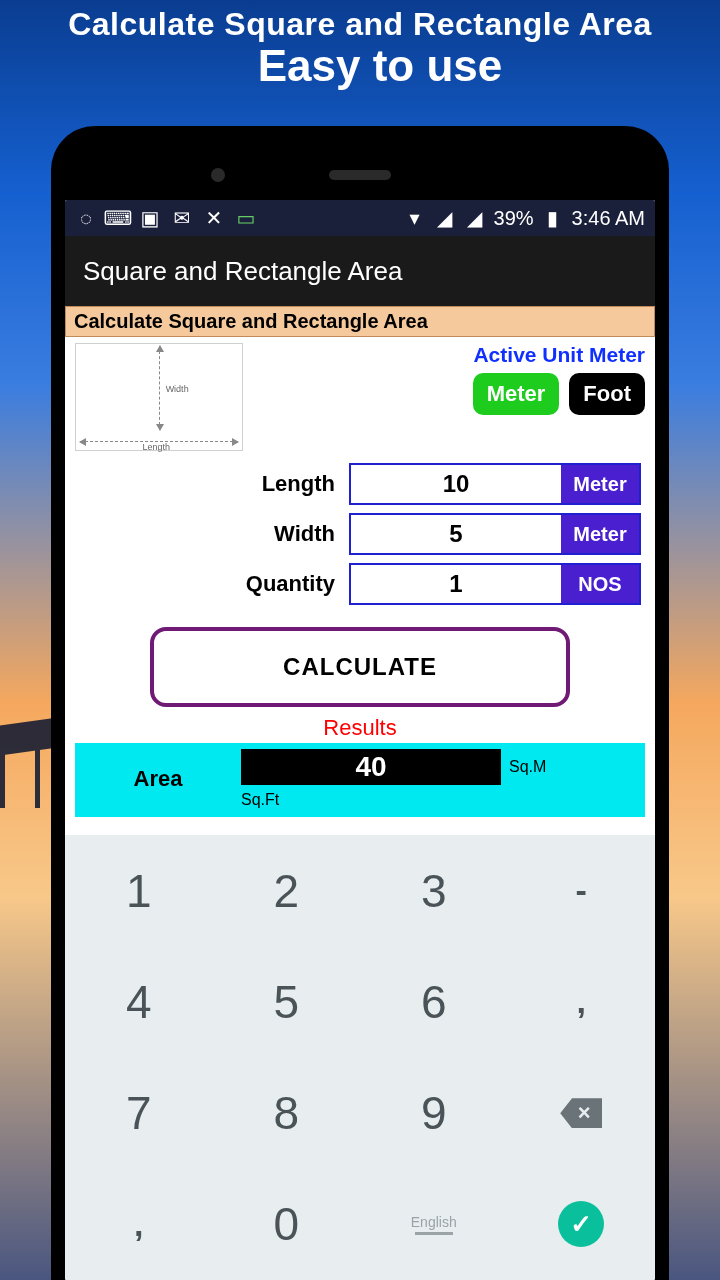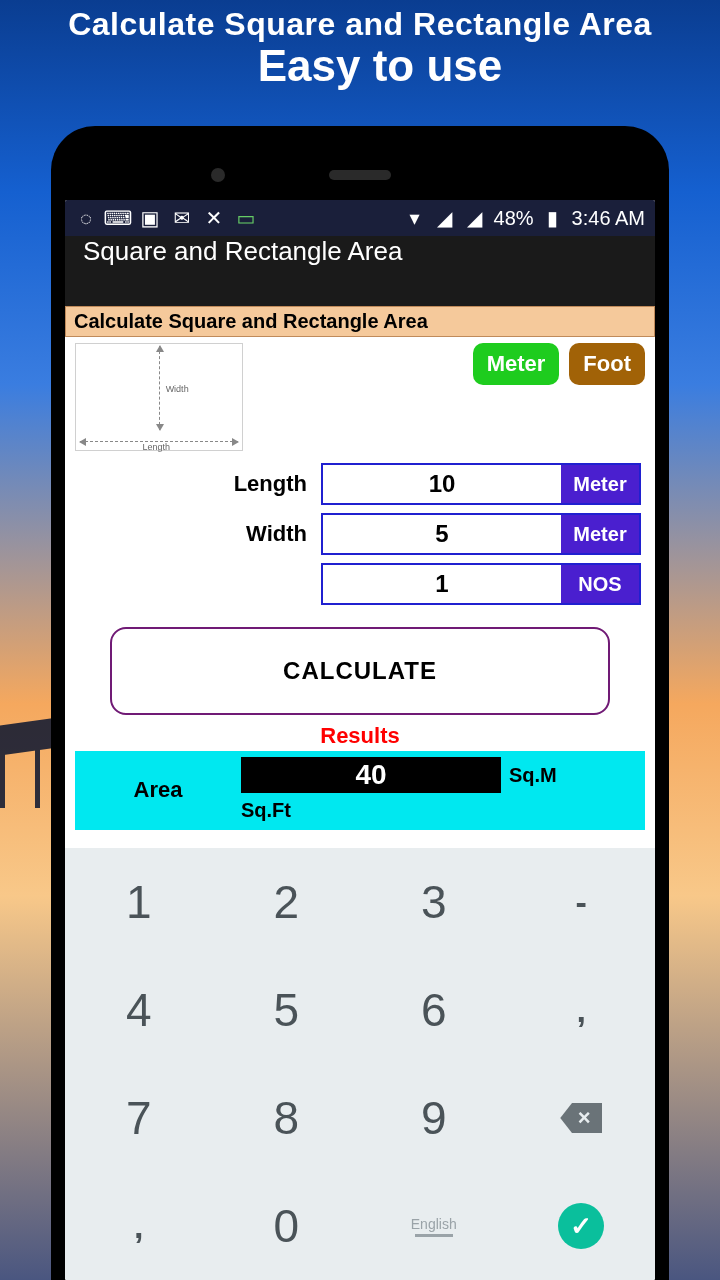--- a/index.html
+++ b/index.html
@@ -43,21 +43,21 @@
 .statusbar {
   background:#1a1f3a; height:36px; color:#fff; font-size:20px;
   display:flex; align-items:center; padding:0 10px; gap:10px;
 }
 .statusbar .left { display:flex; gap:10px; align-items:center;}
 .statusbar .right { margin-left:auto; display:flex; gap:8px; align-items:center; font-size:20px;}
 .statusbar .ico { width:22px; height:22px; display:inline-flex; align-items:center; justify-content:center;}
 
 .appbar {
   background:#1a1a1a; color:#fff; height:70px;
-  display:flex; padding:0 18px;
+  display:flex; align-items:center; padding:0 18px;
   font-size:26px;
 }
 
 .content { flex:1; background:#fff; display:flex; flex-direction:column;}
 
 .section-header {
   background:#f5c99b; border:1px solid #c08a5a;
   font-weight:bold; font-size:20px; padding:3px 8px;
 }
 
@@ -79,49 +79,49 @@
 }
 .diagram-hline::before { left:-1px; border-right:7px solid #888;}
 .diagram-hline::after { right:-1px; border-left:7px solid #888;}
 .diagram-llabel { position:absolute; bottom:-2px; left:40%; font-size:9px; color:#666;}
 
 .unit-area { flex:1; text-align:right;}
 .active-unit { color:#1030ff; font-weight:bold; font-size:21px; margin-bottom:6px;}
 .unit-buttons { display:flex; gap:10px; justify-content:flex-end;}
 .unit-btn { color:#fff; font-weight:bold; font-size:22px; padding:8px 14px; border-radius:10px; border:none;}
 .unit-btn.meter { background:#1ecc1e;}
-.unit-btn.foot { background:#a16207;}
+.unit-btn.foot { background:#000000;}
 
 .inputs { padding:4px 14px 8px 14px;}
 .input-row { display:flex; align-items:center; margin-top:8px; gap:0;}
 .input-row label { width:170px; text-align:right; padding-right:14px; font-weight:bold; font-size:22px; margin-left:auto;}
 .input-wrap { display:flex; border:2px solid #2020d0; height:42px;}
 .input-wrap input {
-  width:238px; border:none; text-align:center; font-size:24px; font-weight:bold; outline:none;
+  width:210px; border:none; text-align:center; font-size:24px; font-weight:bold; outline:none;
 }
 .input-wrap .unit-tag {
   background:#4a1fcf; color:#fff; font-weight:bold; width:78px; display:flex; align-items:center; justify-content:center; font-size:20px;
 }
 .inputs-wrapper{ display:flex; flex-direction:column; align-items:flex-end;}
 
 .calc-btn {
-  margin:14px auto 6px auto; display:block; width:500px; padding:28px;
-  border:2px solid #701a75; border-radius:16px; background:#fff;
+  margin:14px auto 6px auto; display:block; width:420px; padding:22px;
+  border:4px solid #701a75; border-radius:16px; background:#fff;
   font-weight:bold; font-size:24px; letter-spacing:1px;
 }
 
-.results-label { text-align:center; color:#ff0000; font-weight:bold; font-size:22px; margin-top:2px;}
+.results-label { text-align:center; color:#ff0000; font-weight:normal; font-size:22px; margin-top:2px;}
 .results-table {
   background:#00e8f0; margin:2px 10px 0 10px; padding:6px 8px 8px 8px;
   display:grid; grid-template-columns: 150px 260px 1fr; gap:6px 8px;
   align-items:center;
 }
 .results-table .area-label { grid-row:1 / span 2; font-weight:bold; font-size:22px; text-align:center;}
 .results-table .val { background:#000; color:#fff; font-weight:bold; font-size:28px; text-align:center; padding:2px 0;}
-.results-table .vunit { font-weight:bold; font-size:20px;}
+.results-table .vunit { font-weight:normal; font-size:16px;}
 
 .keyboard { background:#e8edef; flex:1; display:flex; flex-direction:column;}
 .krow { flex:1; display:flex;}
 .key { flex:1; display:flex; align-items:center; justify-content:center; font-size:46px; color:#4a5358; position:relative;}
 .key.small { font-size:34px; font-weight:bold;}
 .key.lang { font-size:14px; color:#9aa3a8; flex-direction:column;}
 .key.lang .bar { width:38px; height:3px; background:#9aa3a8; margin-top:2px;}
 .backspace-icon {
   width:42px; height:30px; background:#6a7378; position:relative;
   clip-path: polygon(28% 0, 100% 0, 100% 100%, 28% 100%, 0 50%);
@@ -163,41 +163,42 @@
         <span class="ico">⌨</span>
         <span class="ico">▣</span>
         <span class="ico">✉</span>
         <span class="ico">✕</span>
         <span class="ico" style="color:#6c6">▭</span>
       </div>
       <div class="right">
         <span class="ico">▾</span>
         <span class="ico">◢</span>
         <span class="ico">◢</span>
-        <span>48%</span>
+        <span>39%</span>
         <span class="ico">▮</span>
         <span>3:46 AM</span>
       </div>
     </div>
 
     <div class="appbar">
       <span>Square and Rectangle Area</span>
     </div>
 
     <div class="content">
       <div class="section-header">Calculate Square and Rectangle Area</div>
 
       <div class="top-row">
         <div class="diagram">
           <div class="diagram-vline"></div>
           <div class="diagram-wlabel">Width</div>
           <div class="diagram-hline"></div>
           <div class="diagram-llabel">Length</div>
         </div>
         <div class="unit-area">
+          <div class="active-unit">Active Unit Meter</div>
           <div class="unit-buttons">
             <button class="unit-btn meter">Meter</button>
             <button class="unit-btn foot">Foot</button>
           </div>
         </div>
       </div>
 
       <div class="inputs inputs-wrapper">
         <div class="input-row">
           <label>Length</label>
@@ -207,20 +208,21 @@
           </div>
         </div>
         <div class="input-row">
           <label>Width</label>
           <div class="input-wrap">
             <input value="5" style="">
             <div class="unit-tag">Meter</div>
           </div>
         </div>
         <div class="input-row">
+          <label>Quantity</label>
           <div class="input-wrap">
             <input value="1" style="">
             <div class="unit-tag">NOS</div>
           </div>
         </div>
       </div>
 
       <button class="calc-btn">CALCULATE</button>
 
       <div class="results-label">Results</div>

